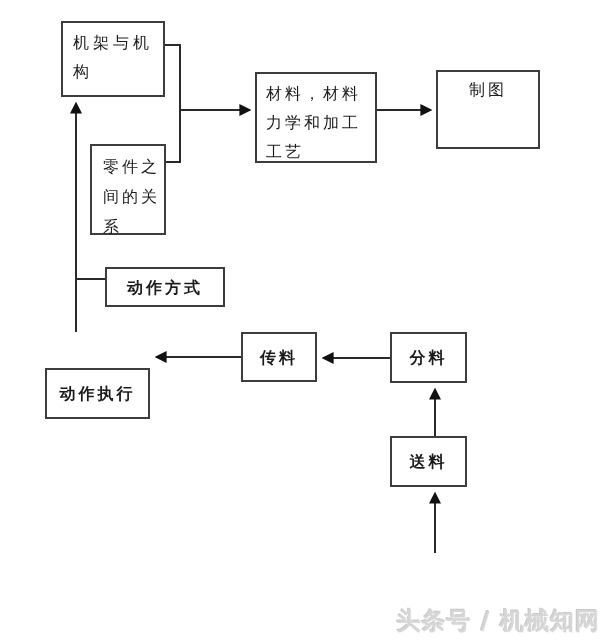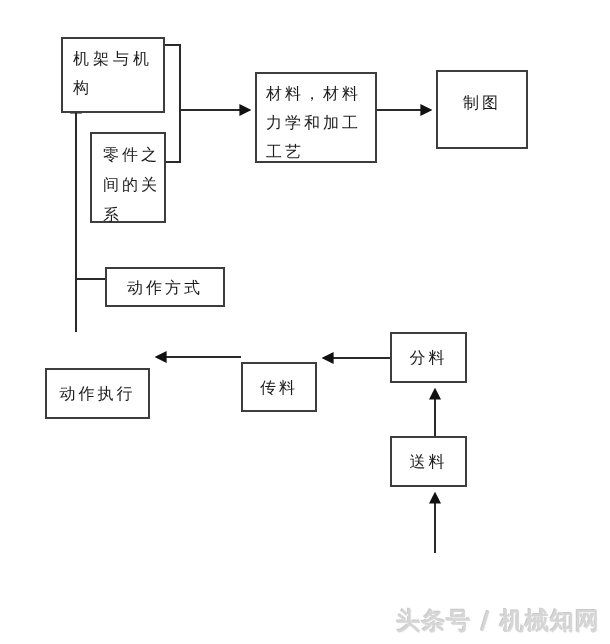--- a/index.html
+++ b/index.html
@@ -31,28 +31,29 @@
     color: #1c1c1c;
     font-size: 16px;
     letter-spacing: 4px;
     line-height: 29px;
   }
   .centered {
     display: flex;
     align-items: center;
     justify-content: center;
     letter-spacing: 3px;
+    font-weight: bold;
   }
-  .n-frame     { left: 61px;  top: 21px;  width: 104px; height: 76px; padding: 5px 4px 0 10px; margin-top: 16px; }
-  .n-parts     { left: 90px;  top: 132px; width: 76px;  height: 91px; padding: 6px 1px 0 11px; letter-spacing: 3px; line-height: 30px; }
+  .n-frame     { left: 61px;  top: 21px;  width: 104px; height: 76px; padding: 5px 4px 0 10px; }
+  .n-parts     { left: 90px;  top: 144px; width: 76px;  height: 91px; padding: 6px 1px 0 11px; letter-spacing: 3px; line-height: 30px; }
   .n-materials { left: 255px; top: 72px;  width: 122px; height: 91px; padding: 5px 6px 0 9px;  letter-spacing: 3px; }
-  .n-drafting  { left: 436px; top: 70px;  width: 92px; height: 79px; text-align: center; padding-top: 16px; letter-spacing: 3px; }
+  .n-drafting  { left: 436px; top: 70px;  width: 104px; height: 79px; text-align: center; padding-top: 3px; letter-spacing: 3px; }
   .n-actmode   { left: 105px; top: 267px; width: 120px; height: 40px; }
   .n-actexec   { left: 45px;  top: 332px; width: 105px; height: 51px; margin-top: 36px; }
-  .n-transfer  { left: 241px; top: 332px; width: 76px;  height: 50px; margin-top: 30px; }
+  .n-transfer  { left: 241px; top: 332px; width: 76px;  height: 50px; }
   .n-separate  { left: 390px; top: 332px; width: 77px;  height: 51px; }
   .n-feed      { left: 390px; top: 436px; width: 77px;  height: 51px; }
   .n-load      { left: 391px; top: 553px; width: 76px;  height: 51px; }
   .watermark {
     position: absolute;
     right: 10px;
     bottom: 7px;
     font-size: 24px;
     font-weight: bold;
     letter-spacing: 1px;

